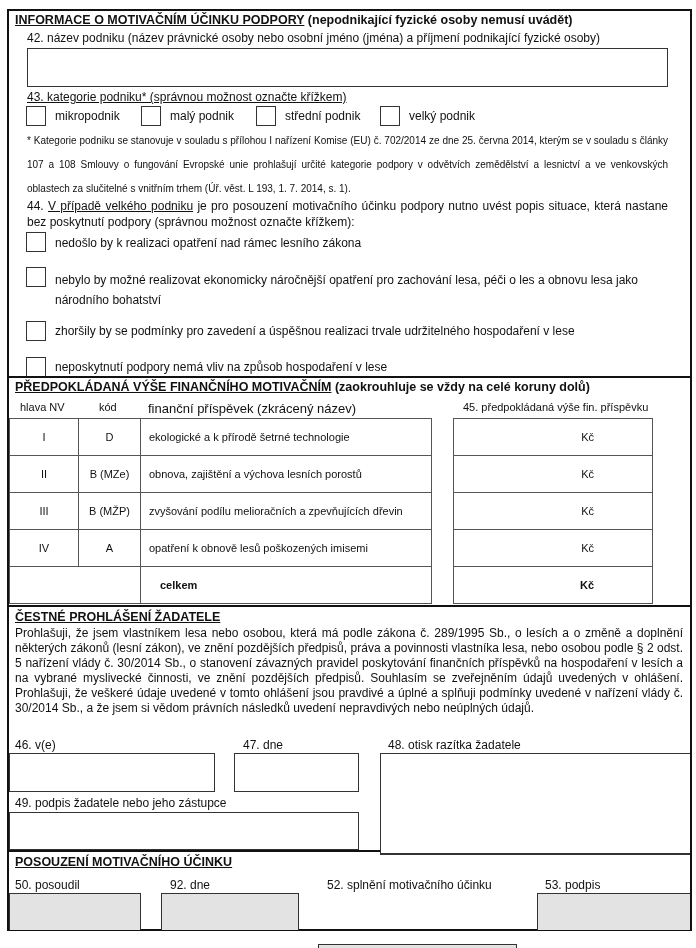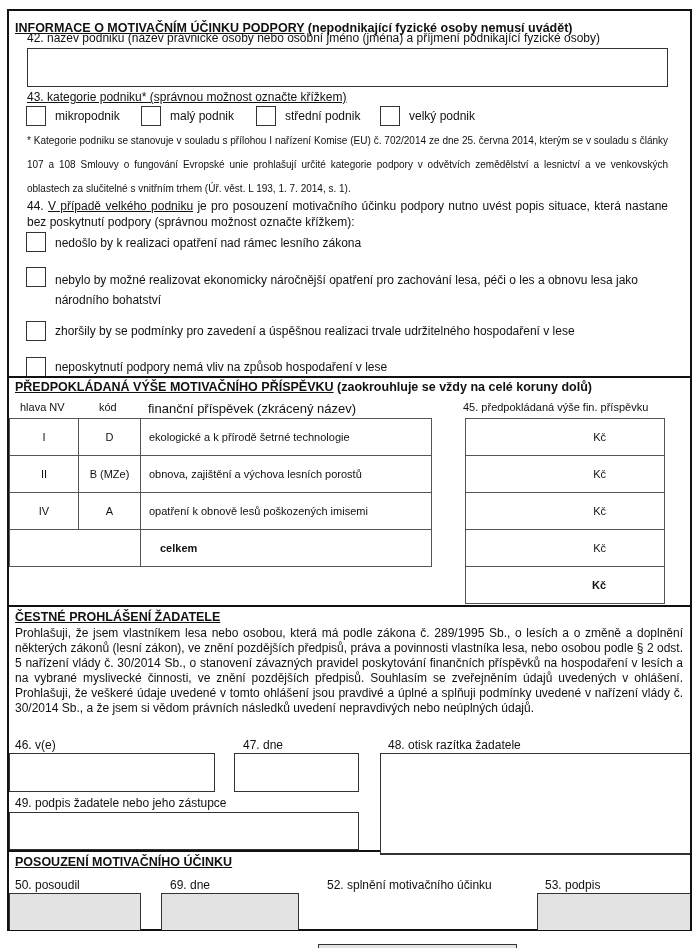--- a/index.html
+++ b/index.html
@@ -18,21 +18,21 @@
   .para { position: absolute; font-size: 12px; line-height: 15px; text-align: justify; }
   table.fin { position: absolute; border-collapse: collapse; font-size: 11px; }
   table.fin td { border: 1px solid #555; height: 37px; box-sizing: border-box; padding: 0; }
   .c { text-align: center; }
 </style>
 </head>
 <body>
 
 <div class="frame" style="left:7px; top:9px; width:685px; height:922px;"></div>
 
-<div class="abs title" style="left:15px; top:13px; white-space:nowrap;margin-top:8px;">
+<div class="abs title" style="left:15px; top:13px; white-space:nowrap;">
   <u>INFORMACE O MOTIVAČNÍM ÚČINKU PODPORY</u>
   <span>(nepodnikající fyzické osoby nemusí uvádět)</span>
 </div>
 <div class="txt" style="left:27px; top:31px;">42. název podniku (název právnické osoby nebo osobní jméno (jména) a příjmení podnikající fyzické osoby)</div>
 <div class="field" style="left:27px; top:48px; width:641px; height:39px;"></div>
 
 <div class="txt" style="left:27px; top:90px;text-decoration:underline;">43. kategorie podniku* (správnou možnost označte křížkem)</div>
 
 <div class="cb" style="left:26px; top:106px;"></div>
 <div class="txt" style="left:55px; top:109px;">mikropodnik</div>
@@ -57,21 +57,21 @@
 
 <div class="cb" style="left:26px; top:321px;"></div>
 <div class="txt" style="left:55px; top:324px;">zhoršily by se podmínky pro zavedení a úspěšnou realizaci trvale udržitelného hospodaření v lese</div>
 
 <div class="cb" style="left:26px; top:357px;"></div>
 <div class="txt" style="left:55px; top:360px;">neposkytnutí podpory nemá vliv na způsob hospodaření v lese</div>
 
 <div class="hline" style="left:7px; top:376px; width:685px;"></div>
 
 <div class="abs title" style="left:15px; top:380px; white-space:nowrap;">
-  <u>PŘEDPOKLÁDANÁ VÝŠE MOTIVAČNÍHO PŘÍSPĚVKU</u>
+  <u>PŘEDPOKLÁDANÁ VÝŠE FINANČNÍHO MOTIVAČNÍM</u>
   <span>(zaokrouhluje se vždy na celé koruny dolů)</span>
 </div>
 
 <div class="txt" style="left:20px; top:401px; font-size:11px;">hlava NV</div>
 <div class="txt" style="left:99px; top:401px; font-size:11px;">kód</div>
 <div class="txt" style="left:148px; top:401px; font-size:13px;">finanční příspěvek (zkrácený název)</div>
 <div class="txt" style="left:463px; top:401px; font-size:11px;">45. předpokládaná výše fin. příspěvku</div>
 
 <table class="fin" style="left:9px; top:418px; width:423px;">
   <tbody>
@@ -79,32 +79,37 @@
     <td class="c" style="width:69px;">I</td>
     <td class="c" style="width:62px;">D</td>
     <td style="padding-left:8px;">ekologické a k přírodě šetrné technologie</td>
   </tr>
   <tr>
     <td class="c">II</td>
     <td class="c">B (MZe)</td>
     <td style="padding-left:8px;">obnova, zajištění a výchova lesních porostů</td>
   </tr>
   <tr>
+    <td class="c">III</td>
+    <td class="c">B (MŽP)</td>
+    <td style="padding-left:8px;">zvyšování podílu melioračních a zpevňujících dřevin</td>
+  </tr>
+  <tr>
     <td class="c">IV</td>
     <td class="c">A</td>
     <td style="padding-left:8px;">opatření k obnově lesů poškozených imisemi</td>
   </tr>
   <tr>
     <td colspan="2" style="border-right:1px solid #555;"></td>
     <td style="padding-left:19px; font-weight:bold;">celkem</td>
   </tr>
 </tbody>
   </table>
 
-<table class="fin" style="left:453px; top:418px; width:200px;margin-left:12px;">
+<table class="fin" style="left:453px; top:418px; width:200px;">
   <tbody>
       <tr>
         <td style="text-align:right; padding-right:58px;"><span>Kč</span></td>
       </tr>
   <tr>
         <td style="text-align:right; padding-right:58px;"><span>Kč</span></td>
       </tr>
   <tr>
         <td style="text-align:right; padding-right:58px;"><span>Kč</span></td>
       </tr>
@@ -135,21 +140,21 @@
 <div class="txt" style="left:15px; top:796px;">49. podpis žadatele nebo jeho zástupce</div>
 <div class="field" style="left:9px; top:812px; width:350px; height:38px;"></div>
 
 <div class="hline" style="left:7px; top:850px; width:373px;"></div>
 
 <div class="abs title" style="left:15px; top:855px; white-space:nowrap;">
   <u>POSOUZENÍ MOTIVAČNÍHO ÚČINKU</u>
 </div>
 
 <div class="txt" style="left:15px; top:878px;">50. posoudil</div>
-<div class="txt" style="left:170px; top:878px;">69. dne</div>
+<div class="txt" style="left:170px; top:878px;">92. dne</div>
 <div class="txt" style="left:327px; top:878px;">52. splnění motivačního účinku</div>
 <div class="txt" style="left:545px; top:878px;">53. podpis</div>
 
 <div class="field gray" style="left:9px; top:893px; width:132px; height:37px; border-bottom:none;"></div>
 <div class="field gray" style="left:161px; top:893px; width:138px; height:37px; border-bottom:none;"></div>
 <div class="field gray" style="left:318px; top:944px; width:199px; height:37px; border-bottom:none;">
   <span class="txt" style="left:23px; top:13px;">ANO</span>
   <span class="txt" style="left:108px; top:13px;">NE</span>
 </div>
 <div class="field gray" style="left:537px; top:893px; width:153px; height:37px; border-bottom:none; border-right:none;"></div>

